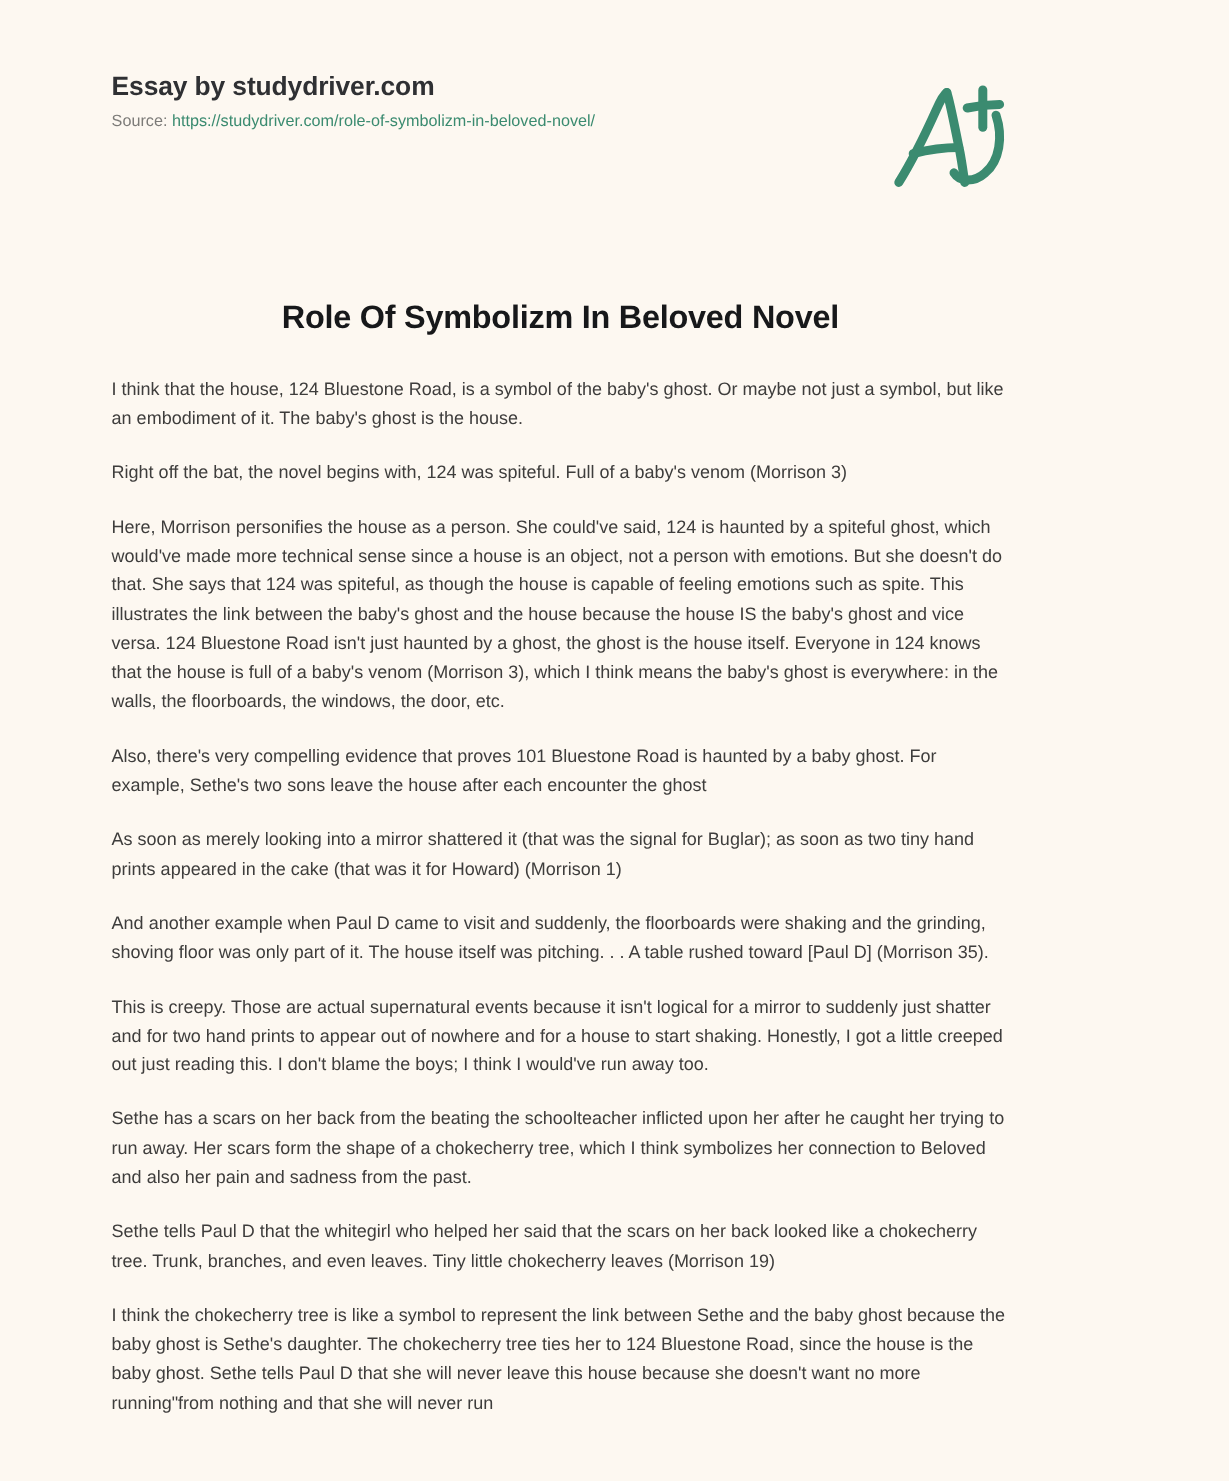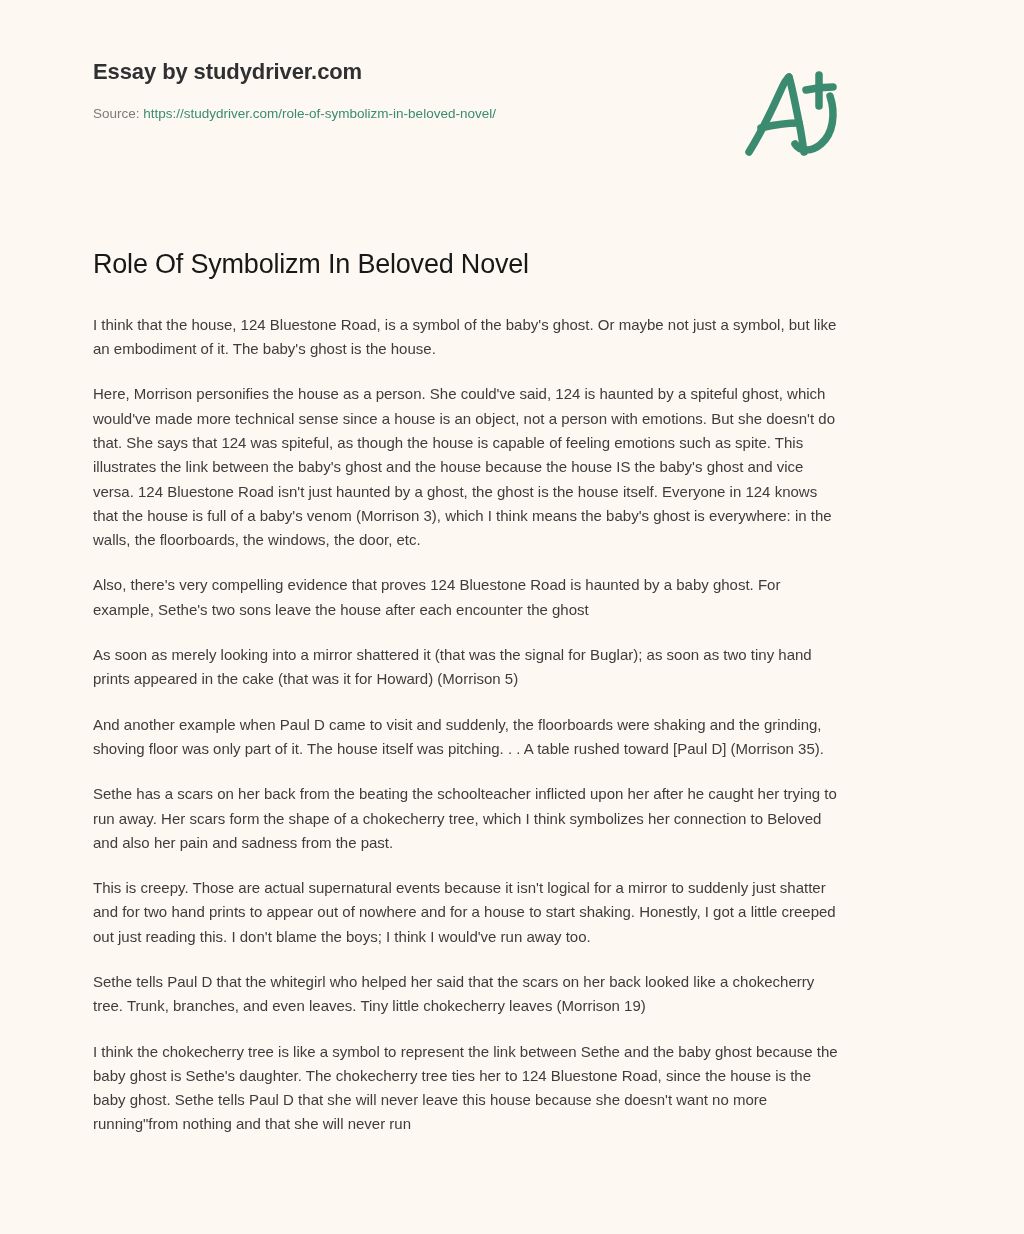--- a/index.html
+++ b/index.html
@@ -36,21 +36,21 @@
   .byline {
     font-size: 22px;
     font-weight: 700;
     color: #2f3033;
     letter-spacing: -0.1px;
     line-height: 1.3;
     margin: 0;
   }
 
   .source-line {
-    margin-top: 18px;
+    margin-top: 5px;
     font-size: 13.5px;
     color: #7c7b78;
     line-height: 1.35;
     white-space: nowrap;
   }
 
   .source-label {
     color: #7c7b78;
   }
 
@@ -75,25 +75,26 @@
     height: 100px;
   }
 
   
   .article {
     padding: 0 92px 0 93px;
   }
 
   .article-title {
     font-size: 27px;
-    font-weight: 400;
+    font-weight: 700;
     color: #17181a;
     margin: 88px 0 0 0;
     line-height: 1.25;
     letter-spacing: -0.2px;
+    text-align: center;
   }
 
   .article-body {
     margin-top: 31px;
   }
 
   .article-body p {
     font-size: 15px;
     line-height: 1.62;
     color: #3e3d3c;
@@ -135,24 +136,25 @@
           <path d="M97 30 C 103 48, 100 68, 88 78 C 79 86, 67 86, 62 78"></path>
         </g>
       </svg>
     </div>
   </div>
 
   <div class="article">
     <h2 class="article-title">Role Of Symbolizm In Beloved Novel</h2>
     <div class="article-body">
       <p>I think that the house, 124 Bluestone Road, is a symbol of the baby's ghost. Or maybe not just a symbol, but like an embodiment of it. The baby's ghost is the house.</p>
+      <p>Right off the bat, the novel begins with, 124 was spiteful. Full of a baby's venom (Morrison 3)</p>
       <p>Here, Morrison personifies the house as a person. She could've said, 124 is haunted by a spiteful ghost, which would've made more technical sense since a house is an object, not a person with emotions. But she doesn't do that. She says that 124 was spiteful, as though the house is capable of feeling emotions such as spite. This illustrates the link between the baby's ghost and the house because the house IS the baby's ghost and vice versa. 124 Bluestone Road isn't just haunted by a ghost, the ghost is the house itself. Everyone in 124 knows that the house is full of a baby's venom (Morrison 3), which I think means the baby's ghost is everywhere: in the walls, the floorboards, the windows, the door, etc.</p>
-      <p>Also, there's very compelling evidence that proves 124 Bluestone Road is haunted by a baby ghost. For example, Sethe's two sons leave the house after each encounter the ghost</p>
-      <p>As soon as merely looking into a mirror shattered it (that was the signal for Buglar); as soon as two tiny hand prints appeared in the cake (that was it for Howard) (Morrison 5)</p>
+      <p>Also, there's very compelling evidence that proves 101 Bluestone Road is haunted by a baby ghost. For example, Sethe's two sons leave the house after each encounter the ghost</p>
+      <p>As soon as merely looking into a mirror shattered it (that was the signal for Buglar); as soon as two tiny hand prints appeared in the cake (that was it for Howard) (Morrison 1)</p>
       <p>And another example when Paul D came to visit and suddenly, the floorboards were shaking and the grinding, shoving floor was only part of it. The house itself was pitching. . . A table rushed toward [Paul D] (Morrison 35).</p>
+      <p>This is creepy. Those are actual supernatural events because it isn't logical for a mirror to suddenly just shatter and for two hand prints to appear out of nowhere and for a house to start shaking. Honestly, I got a little creeped out just reading this. I don't blame the boys; I think I would've run away too.</p>
       <p>Sethe has a scars on her back from the beating the schoolteacher inflicted upon her after he caught her trying to run away. Her scars form the shape of a chokecherry tree, which I think symbolizes her connection to Beloved and also her pain and sadness from the past.</p>
-      <p>This is creepy. Those are actual supernatural events because it isn't logical for a mirror to suddenly just shatter and for two hand prints to appear out of nowhere and for a house to start shaking. Honestly, I got a little creeped out just reading this. I don't blame the boys; I think I would've run away too.</p>
       <p>Sethe tells Paul D that the whitegirl who helped her said that the scars on her back looked like a chokecherry tree. Trunk, branches, and even leaves. Tiny little chokecherry leaves (Morrison 19)</p>
       <p>I think the chokecherry tree is like a symbol to represent the link between Sethe and the baby ghost because the baby ghost is Sethe's daughter. The chokecherry tree ties her to 124 Bluestone Road, since the house is the baby ghost. Sethe tells Paul D that she will never leave this house because she doesn't want no more running"from nothing and that she will never run</p>
     </div>
   </div>
 
 </div>
 
 </body></html>

